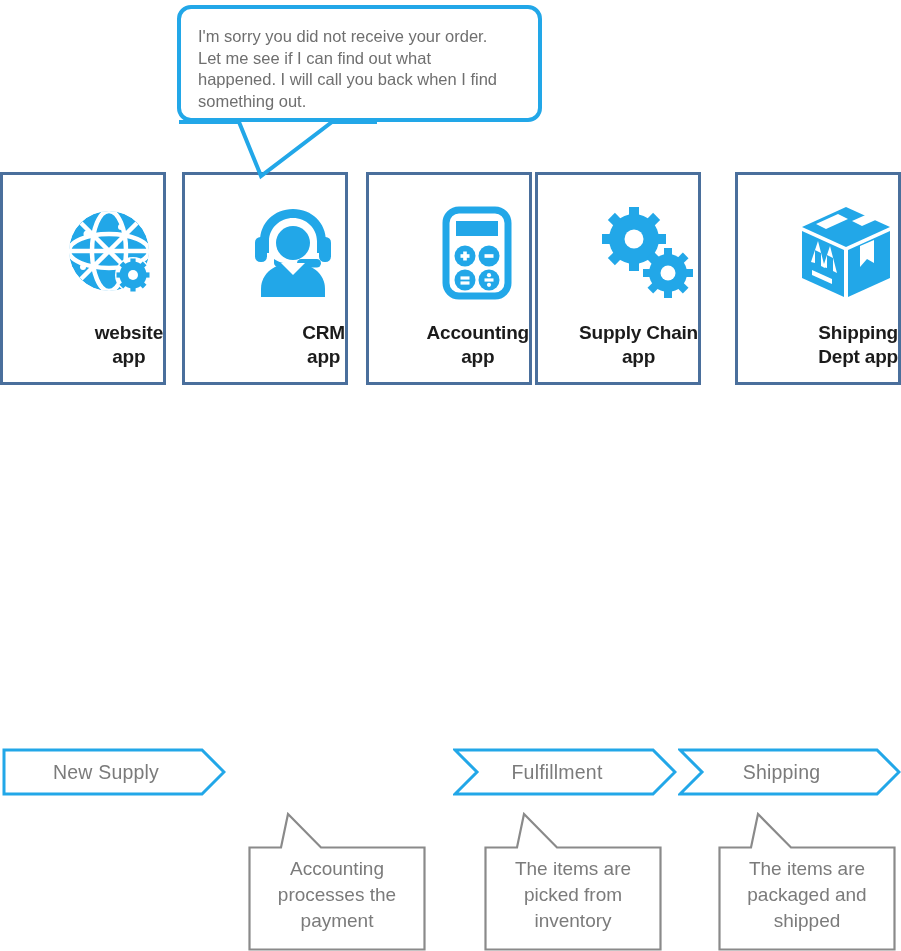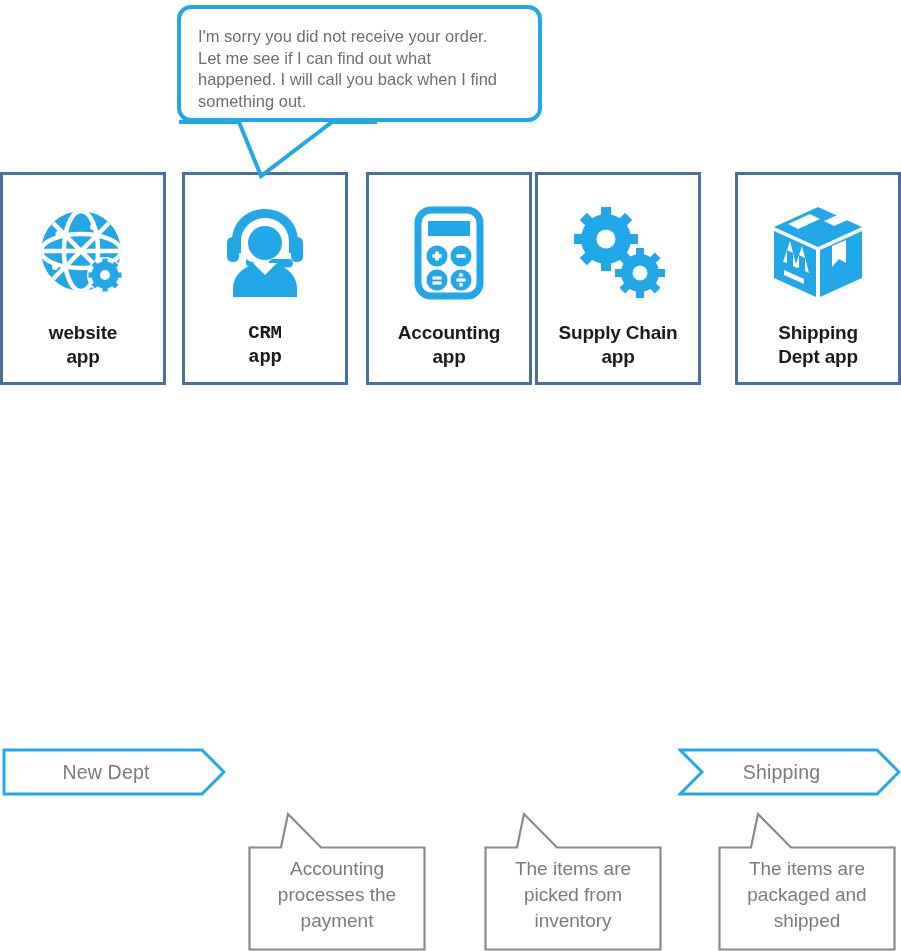--- a/index.html
+++ b/index.html
@@ -61,21 +61,21 @@
   }
   .app-card {
     position: absolute;
     top: 0;
     height: 213px;
     box-sizing: border-box;
     border: 3px solid #4a6f9c;
     background: #ffffff;
     display: flex;
     flex-direction: column;
-    align-items: center;
+    align-items: flex-end;
     justify-content: flex-start;
   }
   .app-icon {
     margin-top: 22px;
     height: 112px;
     display: flex;
     align-items: center;
     justify-content: center;
   }
   .app-label {
@@ -204,21 +204,21 @@
             </g>
           </g>
           <circle r="5" fill="#ffffff"></circle>
         </g>
       </svg>
     </div>
     <div class="app-label">website
 app</div>
   </div>
 
-  <div class="app-card" style="left:182px;width:166px;font-family:Liberation Mono, monospace;">
+  <div class="app-card" style="left:182px;width:166px;">
     <div class="app-icon">
       <svg width="104" height="104" viewBox="0 0 104 104">
         <g fill="#22a7e8">
           <path d="M52 8 C33 8 19 22 19 40 L19 52 L28 52 L28 40 C28 27 39 17 52 17 C65 17 76 27 76 40 L76 52 L85 52 L85 40 C85 22 71 8 52 8 Z"></path>
           <rect x="14" y="36" width="12" height="25" rx="5.5"></rect>
           <rect x="78" y="36" width="12" height="25" rx="5.5"></rect>
           <path d="M52 63 C60 63 67 61 71 58 L71 62 C71 66 64 69 52 69 C40 69 33 66 33 62 L33 58 C37 61 44 63 52 63 Z"></path>
           <rect x="56" y="58" width="24" height="8.5" rx="4.2"></rect>
           <circle cx="52" cy="42" r="17"></circle>
           <path d="M52 62 C34 62 20 72 20 88 L20 96 L84 96 L84 88 C84 72 70 62 52 62 Z"></path>
@@ -323,24 +323,30 @@
   </div>
 
 </div>
 
 <div id="process-row">
 
   <div class="chevron" style="left:2px;width:224px;">
     <svg width="224" height="48" viewBox="0 0 224 48" preserveAspectRatio="none">
       <polygon points="2,2 200,2 222,24 200,46 2,46 2,2" fill="#ffffff" stroke="#22a7e8" stroke-width="3"></polygon>
     </svg>
-    <div class="chevron-label">New Dept</div>
-  </div>
-
-
+    <div class="chevron-label">New Supply</div>
+  </div>
+
+
+  <div class="chevron" style="left:453px;width:224px;">
+    <svg width="224" height="48" viewBox="0 0 224 48" preserveAspectRatio="none">
+      <polygon points="2,2 200,2 222,24 200,46 2,46 24,24" fill="#ffffff" stroke="#22a7e8" stroke-width="3"></polygon>
+    </svg>
+    <div class="chevron-label">Fulfillment</div>
+  </div>
 
   <div class="chevron" style="left:678px;width:223px;">
     <svg width="223" height="48" viewBox="0 0 223 48" preserveAspectRatio="none">
       <polygon points="2,2 199,2 221,24 199,46 2,46 24,24" fill="#ffffff" stroke="#22a7e8" stroke-width="3"></polygon>
     </svg>
     <div class="chevron-label">Shipping</div>
   </div>
 
 </div>
 

